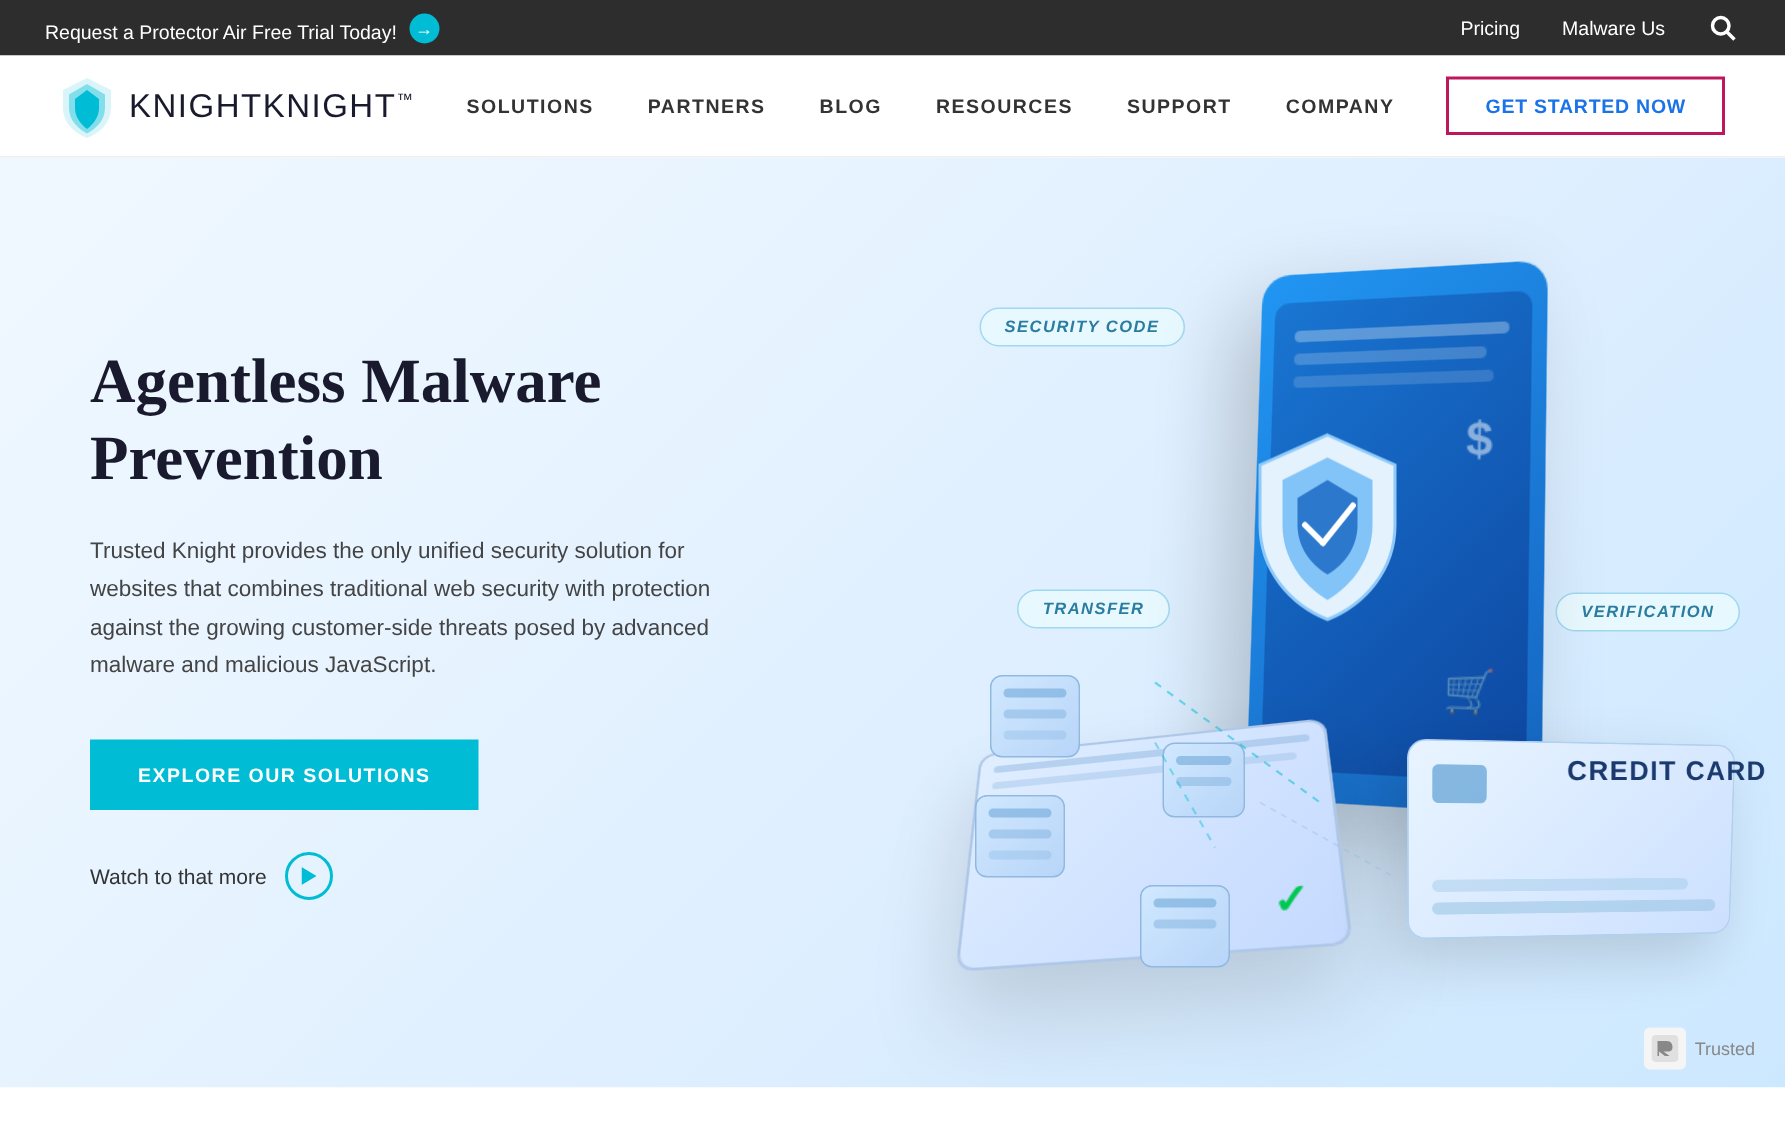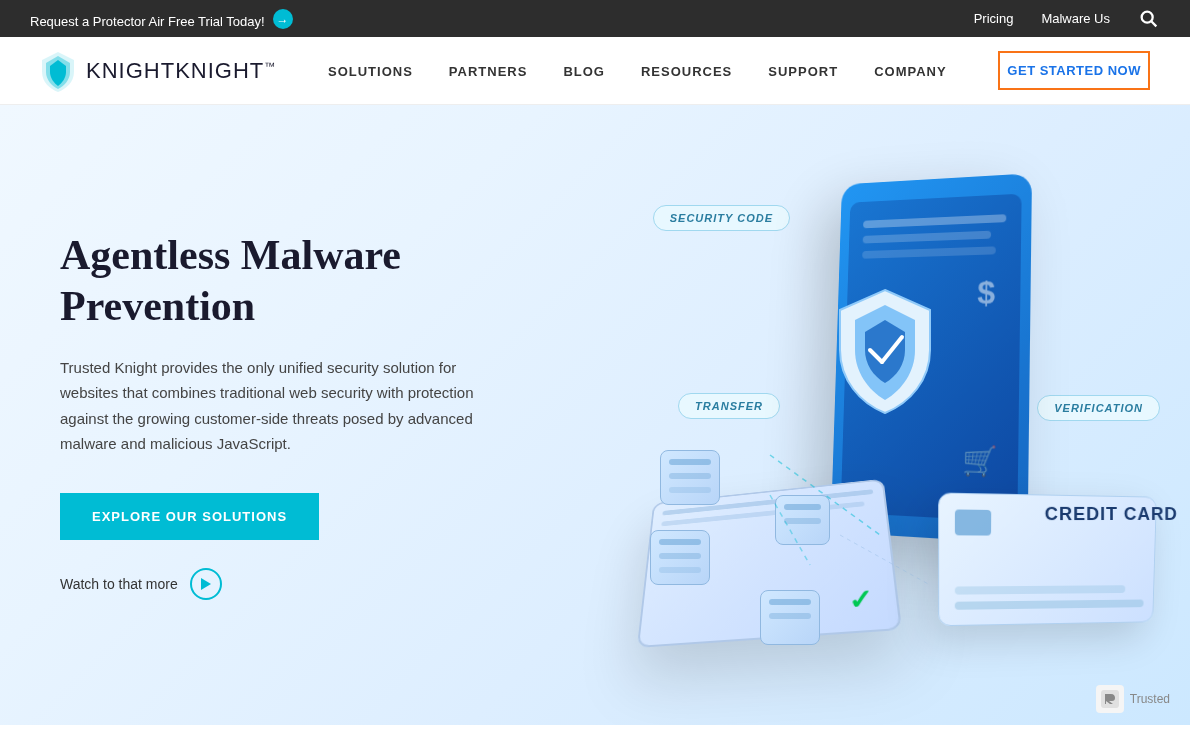--- a/index.html
+++ b/index.html
@@ -87,23 +87,23 @@
     }
     .nav-links li a {
       text-decoration: none;
       color: #333;
       font-size: 13px;
       font-weight: 600;
       letter-spacing: 1px;
       text-transform: uppercase;
     }
     .get-started-btn {
-      border: 2px solid #f97316;
+      border: 2px solid #be185d;
       color: #1a73e8;
-      padding: 10px 7px;
+      padding: 10px 24px;
       font-size: 13px;
       font-weight: 600;
       letter-spacing: 0.5px;
       cursor: pointer;
       background: transparent;
       text-transform: uppercase;
     }
 
     
     .hero {

